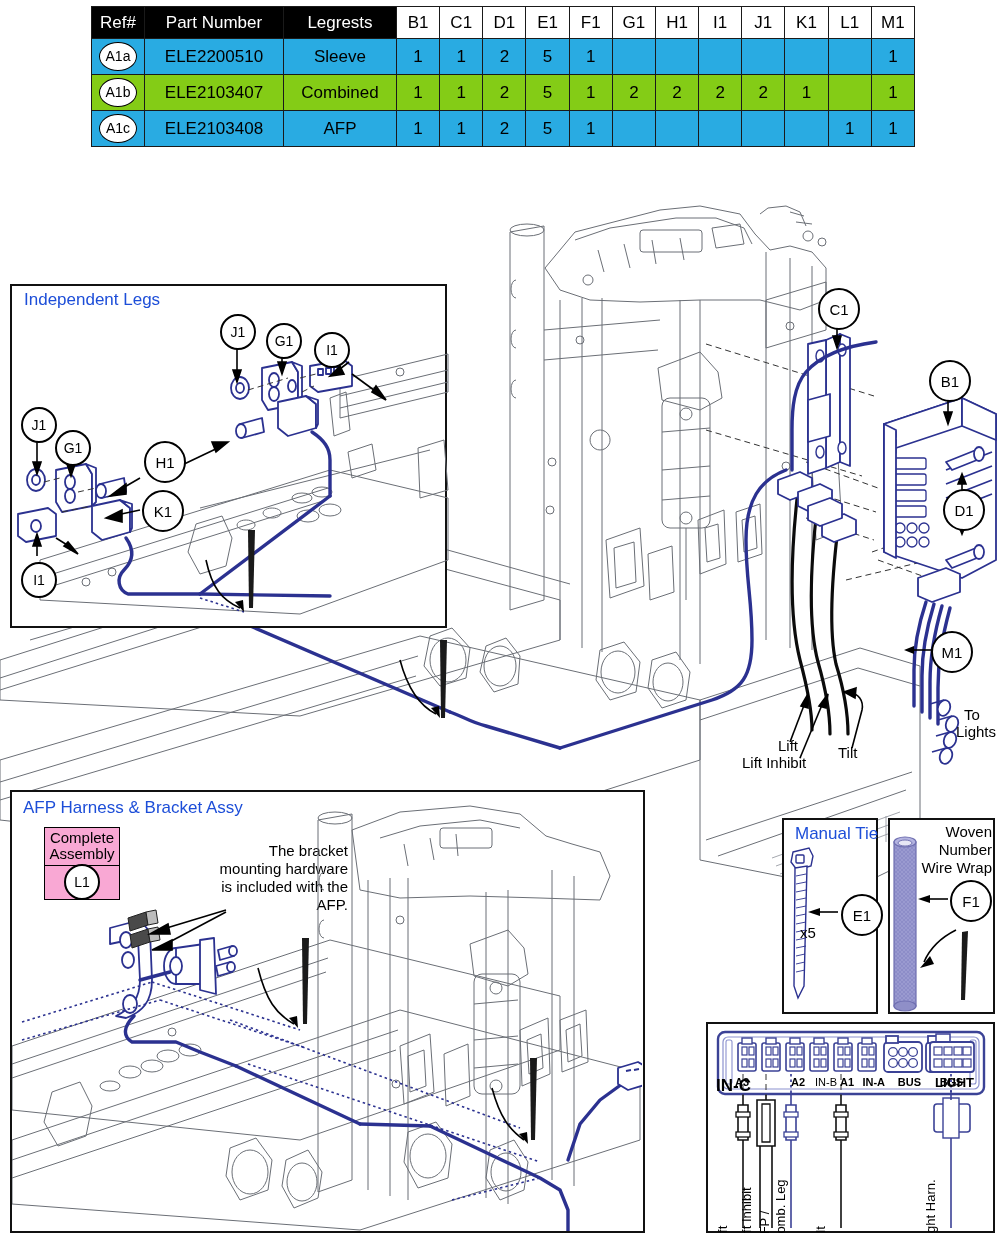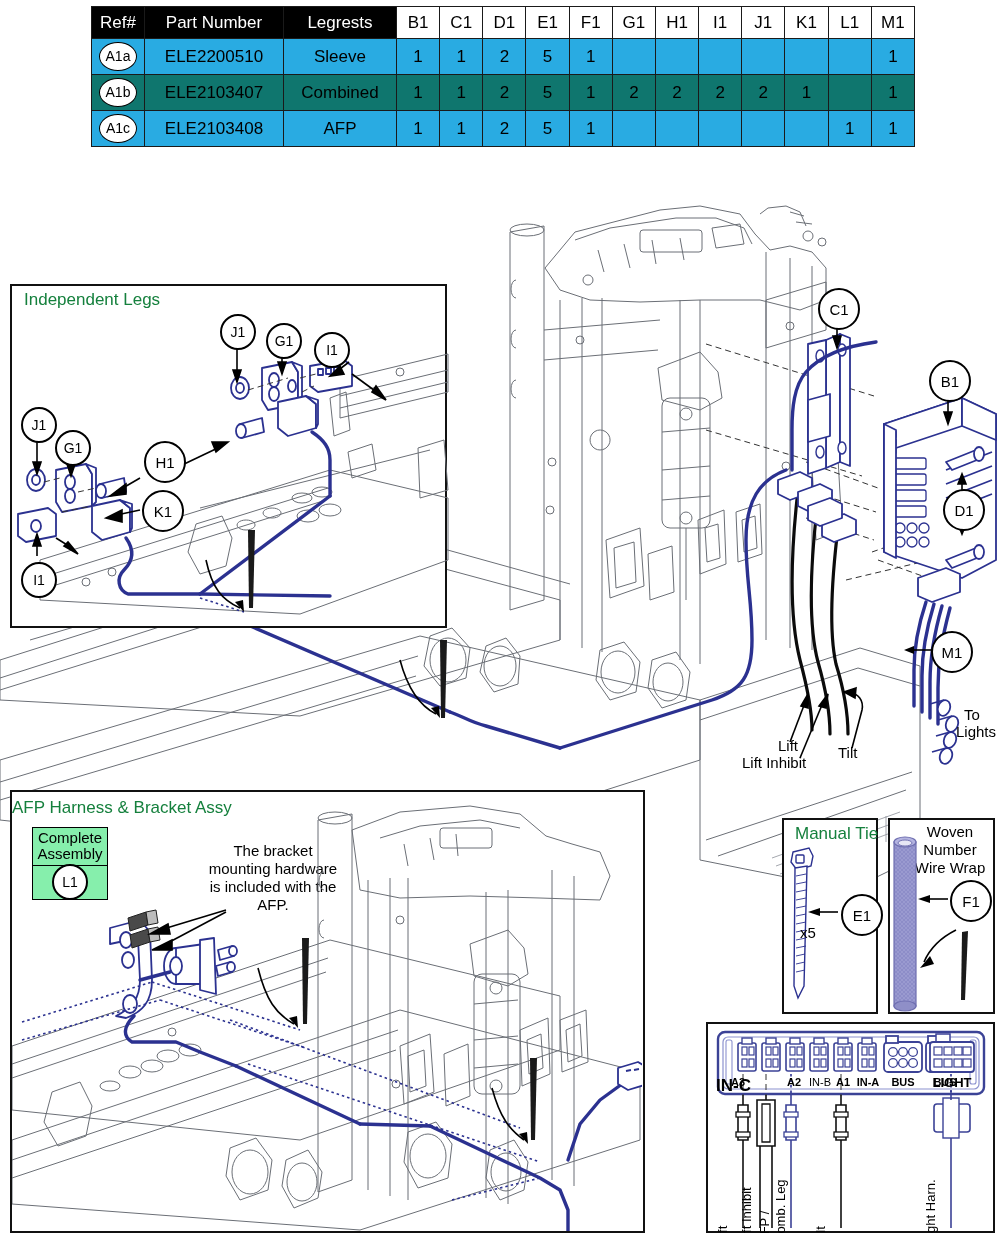--- a/index.html
+++ b/index.html
@@ -9,50 +9,50 @@
 
   
   .tbl{position:absolute;left:91px;top:6px;width:824px;border-collapse:collapse;
        table-layout:fixed;}
   .tbl td,.tbl th{border:1px solid #1a1a1a;text-align:center;vertical-align:middle;
        font-weight:normal;padding:0;}
   .hdr-orange{background:#F08A23;color:#000;font-size:17px;height:30px;}
   .hdr-black{background:#000;color:#fff;font-size:17px;height:31px;}
   .colhdr{background:#fff;color:#000;font-size:17px;height:31px;}
   .row-blue td{background:#29ABE2;}
-  .row-white td{background:#0f766e;}
+  .row-white td{background:#84cc16;}
   .tbl .cell{font-size:17px;height:35px;}
   .tbl .pn{font-size:17px;}
   .refcell{position:relative;}
   .refcircle{display:inline-block;width:36px;height:27px;border:1.6px solid #000;
        border-radius:50%;background:#fff;line-height:27px;font-size:14px;color:#000;}
 
   
   .panel{position:absolute;border:2.5px solid #111;background:#fff;box-sizing:border-box;}
-  .panel-title{position:absolute;font-size:17px;color:#15803d;white-space:nowrap;}
+  .panel-title{position:absolute;font-size:17px;color:#1d4ed8;white-space:nowrap;}
 
   .pnl-legs{left:10px;top:284px;width:437px;height:344px;}
   .pnl-afp{left:10px;top:790px;width:635px;height:443px;}
   .pnl-tie{left:782px;top:818px;width:96px;height:196px;}
   .pnl-wrap{left:888px;top:818px;width:107px;height:196px;}
   .pnl-conn{left:706px;top:1022px;width:289px;height:211px;}
 
   
   .bub{position:absolute;border:2px solid #000;border-radius:50%;background:#fff;
        display:flex;align-items:center;justify-content:center;font-size:15px;color:#000;}
   .bub.sm{width:32px;height:32px;font-size:14px;}
   .bub.md{width:38px;height:38px;}
 
   .lbl{position:absolute;font-size:15px;color:#000;white-space:nowrap;line-height:1.12;}
-  .lbl.c{text-align:center;}
+  .lbl.c{text-align:right;}
   .vlbl{position:absolute;font-size:13px;color:#000;white-space:nowrap;
         transform-origin:left bottom;transform:rotate(-90deg);}
 
-  .boxlabel{position:absolute;border:1.6px solid #000;background:#86efac;box-sizing:border-box;
-        font-size:15px;text-align:center;}
+  .boxlabel{position:absolute;border:1.6px solid #000;background:#f9a8d4;box-sizing:border-box;
+        font-size:15px;text-align:center;margin-left:12px;}
   .boxlabel .t{padding:2px 4px 3px;border-bottom:1.6px solid #000;line-height:1.06;}
   .boxlabel .b{display:flex;align-items:center;justify-content:center;height:33px;}
 
   svg{position:absolute;left:0;top:0;overflow:visible;}
   .dw{fill:none;stroke:#6b6f76;stroke-width:1;}        
   .dw2{fill:none;stroke:#8d9199;stroke-width:0.8;}
   .blu{fill:none;stroke:#2B3190;stroke-width:3.4;stroke-linecap:round;stroke-linejoin:round;}
   .blu2{fill:none;stroke:#2B3190;stroke-width:1.8;stroke-linejoin:round;}
   .blufill{fill:#ffffff;stroke:#2B3190;stroke-width:1.8;stroke-linejoin:round;}
   .blk{fill:none;stroke:#0b0b0b;stroke-width:3.2;stroke-linecap:round;}
@@ -485,21 +485,21 @@
   <div class="bub sm" style="left:220px;top:314px">J1</div>
   <div class="bub sm" style="left:266px;top:323px">G1</div>
   <div class="bub sm" style="left:314px;top:332px">I1</div>
   <div class="bub sm" style="left:21px;top:407px">J1</div>
   <div class="bub sm" style="left:55px;top:430px">G1</div>
   <div class="bub md" style="left:144px;top:441px">H1</div>
   <div class="bub md" style="left:142px;top:490px">K1</div>
   <div class="bub sm" style="left:21px;top:562px">I1</div>
 
   <div class="panel pnl-afp"></div>
-  <div class="panel-title" style="left:12px;top:798px">AFP Harness &amp; Bracket Assy</div>
+  <div class="panel-title" style="left:23px;top:798px">AFP Harness &amp; Bracket Assy</div>
 
   <div class="boxlabel" style="left:32px;top:827px;width:76px;">
     <div class="t">
       <div>Complete</div>
       <div>Assembly</div>
     </div>
     <div class="b">
       <span class="bub sm" style="position:static;display:inline-flex">L1</span>
     </div>
   </div>

